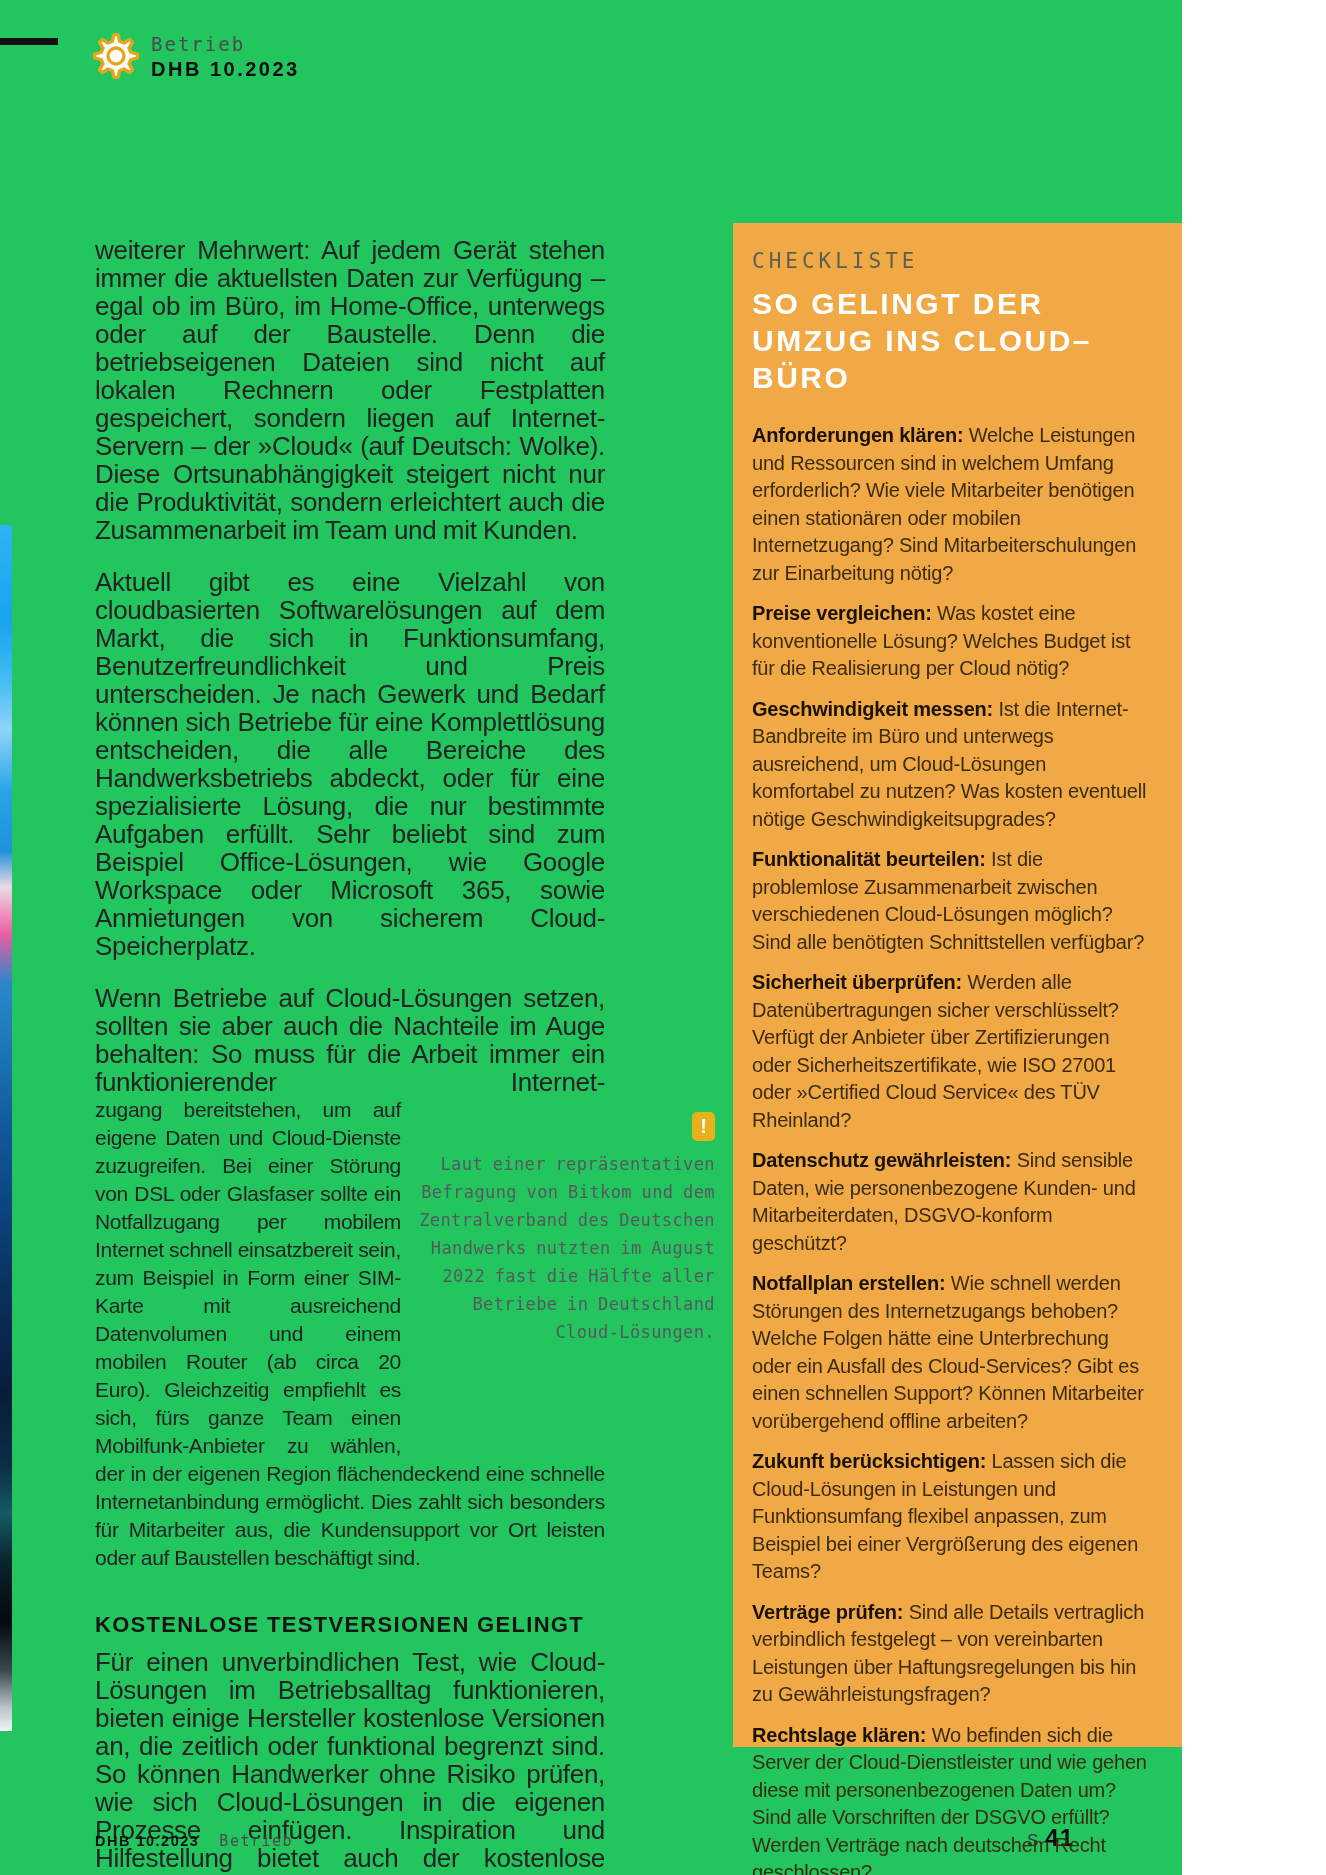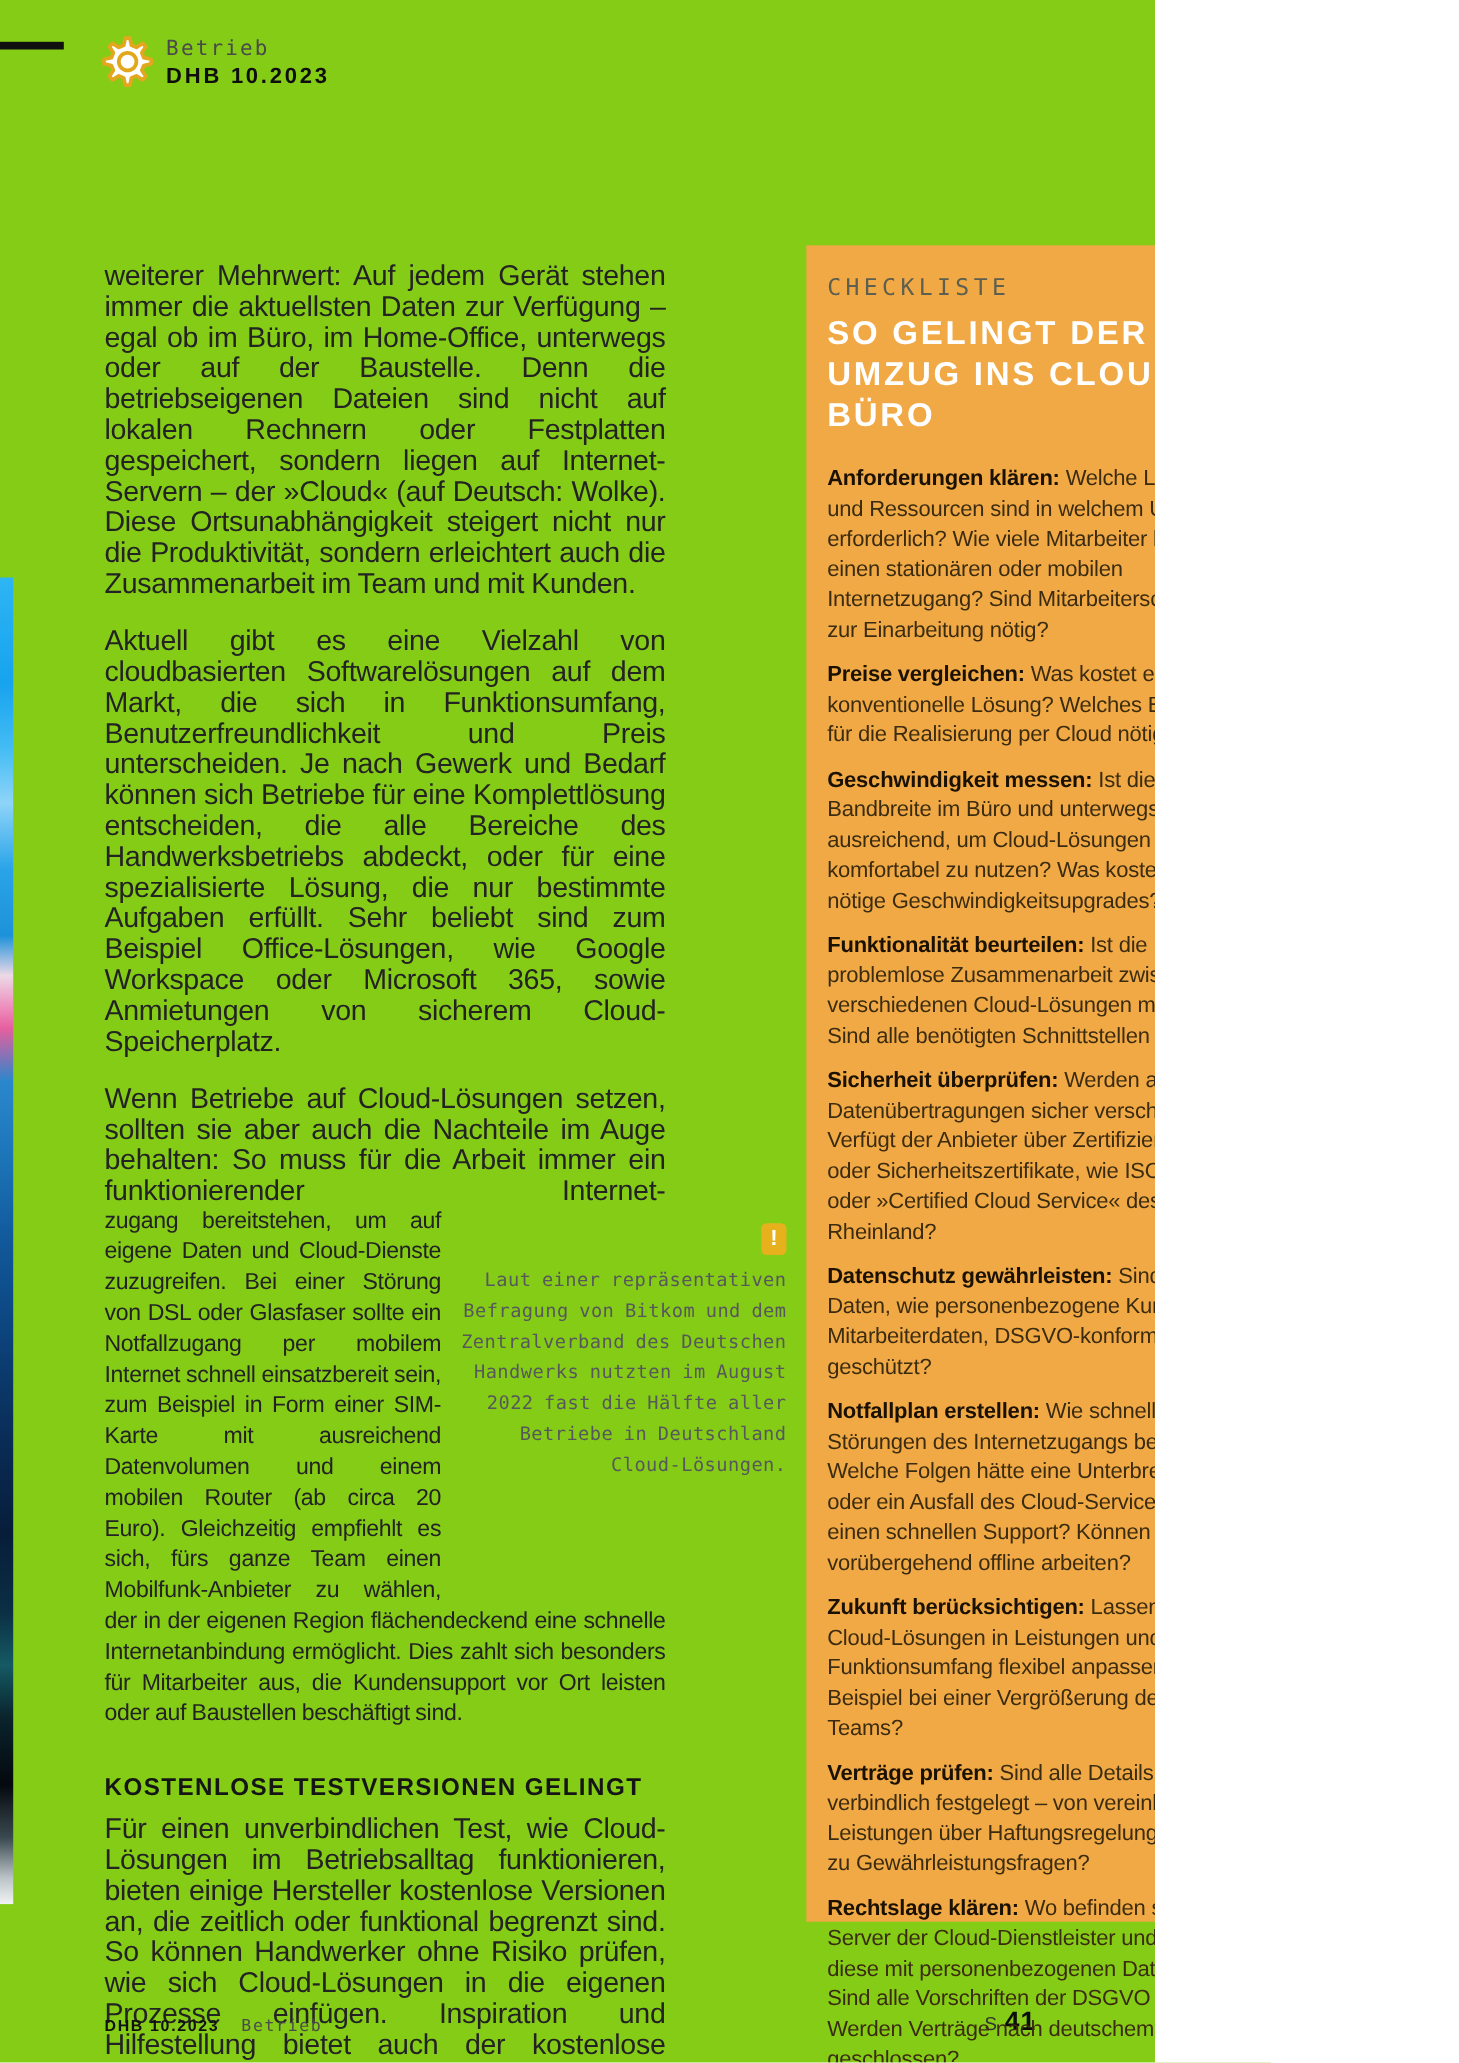--- a/index.html
+++ b/index.html
@@ -1,16 +1,16 @@
 <!DOCTYPE html>
 <html lang="de"><head>
 <meta charset="utf-8">
 <style>
   html,body{margin:0;padding:0;background:#ffffff;}
-  .page{position:relative;width:1050px;height:1875px;background:#84cc16;overflow:hidden;
+  .page{position:relative;width:1182px;height:1875px;background:#22c55e;overflow:hidden;
         font-family:"Liberation Sans",sans-serif;}
 
   
   .top-rule{position:absolute;left:0;top:38px;width:58px;height:7px;background:#101010;}
   .gear{position:absolute;left:92px;top:32px;width:48px;height:48px;}
   .kicker-text{position:absolute;left:151px;top:33px;}
   .kicker-section{font-family:"DejaVu Sans Mono",monospace;font-size:19px;letter-spacing:2px;color:#4a4a4a;}
   .kicker-issue{font-size:20px;font-weight:bold;letter-spacing:2.5px;color:#0e0e0e;margin-top:3px;}
 
   

